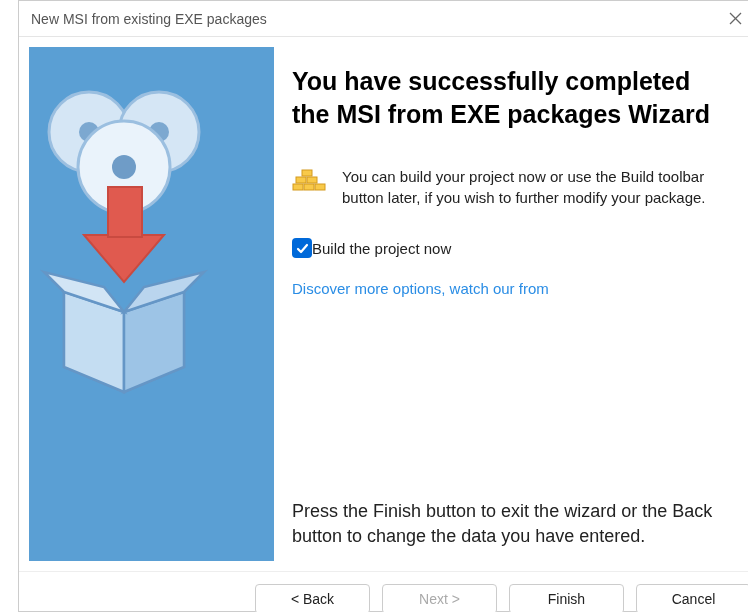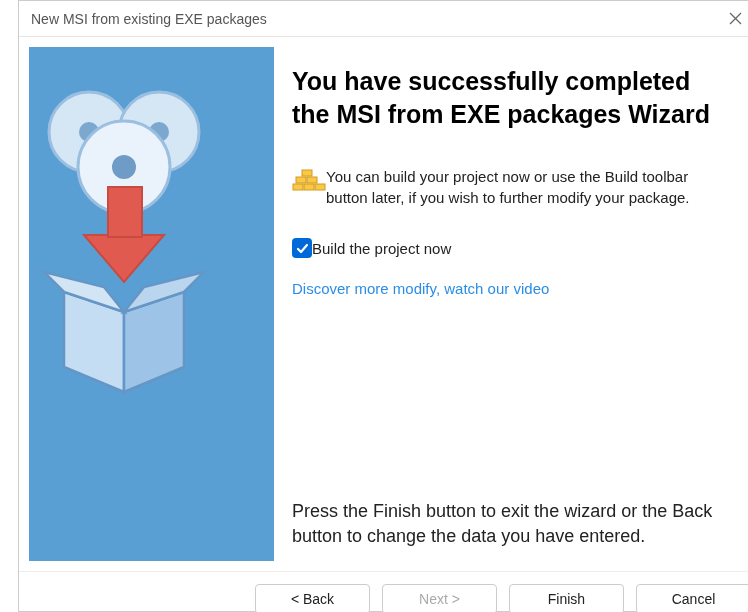--- a/index.html
+++ b/index.html
@@ -63,20 +63,21 @@
     }
     .main-heading {
       font-size: 25px;
       font-weight: bold;
       color: #000;
       line-height: 1.3;
       margin-bottom: 36px;
     }
     .info-row {
       display: flex;
+      gap: 16px;
       margin-bottom: 30px;
     }
     .brick-icon {
       flex-shrink: 0;
       width: 34px;
       height: 34px;
     }
     .info-text {
       font-size: 15px;
       color: #222;
@@ -203,21 +204,21 @@
 
       <div class="checkbox-row">
         <div class="checkbox">
           <svg width="13" height="13" viewBox="0 0 13 13">
             <polyline points="2,7 5,10 11,3" fill="none" stroke="#fff" stroke-width="2.2" stroke-linecap="round" stroke-linejoin="round"></polyline>
           </svg>
         </div>
         <span class="checkbox-label">Build the project now</span>
       </div>
 
-      <a class="link-text">Discover more modify, watch our video</a>
+      <a class="link-text">Discover more options, watch our from</a>
 
       <div class="spacer"></div>
 
       <div class="footer-hint">Press the Finish button to exit the wizard or the Back button to change the data you have entered.</div>
     </div>
   </div>
 
   <div class="button-bar">
     <button class="btn">&lt; Back</button>
     <button class="btn" disabled="">Next &gt;</button>

